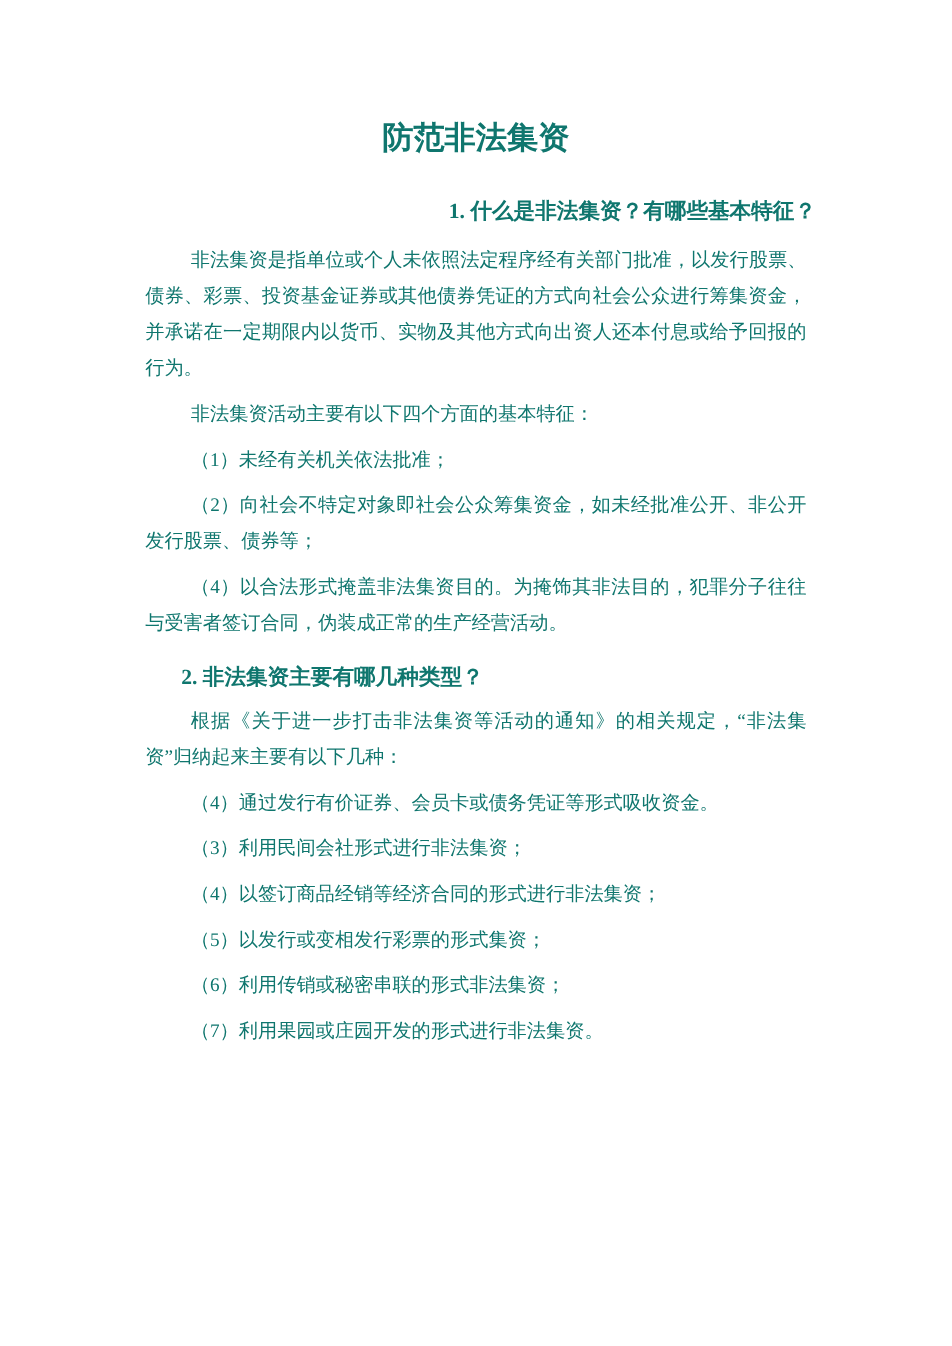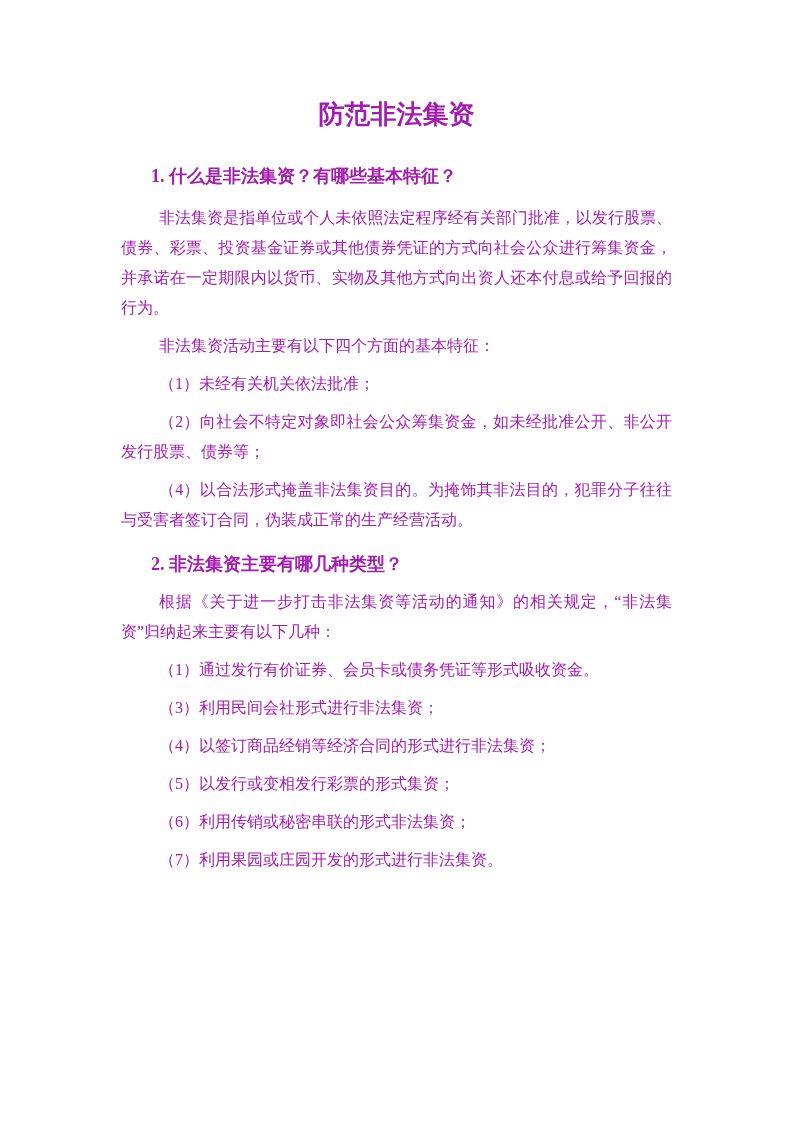--- a/index.html
+++ b/index.html
@@ -7,39 +7,39 @@
     padding: 0;
     background: #ffffff;
   }
   .page {
     position: relative;
     width: 793px;
     height: 1122px;
     box-sizing: border-box;
     padding: 98px 113px 0 113px;
     background: #ffffff;
-    color: #a21caf;
+    color: #0f766e;
     font-family: "Liberation Serif", "DejaVu Serif", serif;
     overflow: hidden;
   }
   .doc-title {
     font-size: 26px;
     font-weight: 700;
     line-height: 34px;
     text-align: center;
     margin: 0;
   }
   .heading {
     font-size: 18px;
     font-weight: 700;
     line-height: 30px;
     text-indent: 38px;
     margin: 0;
   }
-  .heading-1 { margin: 29px 0 12px 0; }
+  .heading-1 { margin: 29px 0 12px 0; text-align: right; }
   .heading-2 { margin: 14px 0 6px 0; }
   .para {
     font-size: 16px;
     line-height: 30px;
     margin: 8px;
     text-indent: 38px;
     text-align: justify;
     text-justify: inter-ideograph;
   }
   section { margin: 0; padding: 0; }
@@ -56,21 +56,21 @@
     <p class="para">非法集资是指单位或个人未依照法定程序经有关部门批准，以发行股票、债券、彩票、投资基金证券或其他债券凭证的方式向社会公众进行筹集资金，并承诺在一定期限内以货币、实物及其他方式向出资人还本付息或给予回报的行为。</p>
     <p class="para">非法集资活动主要有以下四个方面的基本特征：</p>
     <p class="para">（1）未经有关机关依法批准；</p>
     <p class="para">（2）向社会不特定对象即社会公众筹集资金，如未经批准公开、非公开发行股票、债券等；</p>
     <p class="para">（4）以合法形式掩盖非法集资目的。为掩饰其非法目的，犯罪分子往往与受害者签订合同，伪装成正常的生产经营活动。</p>
   </section>
 
   <section>
     <h2 class="heading heading-2">2. 非法集资主要有哪几种类型？</h2>
     <p class="para">根据《关于进一步打击非法集资等活动的通知》的相关规定，“非法集资”归纳起来主要有以下几种：</p>
-    <p class="para">（1）通过发行有价证券、会员卡或债务凭证等形式吸收资金。</p>
+    <p class="para">（4）通过发行有价证券、会员卡或债务凭证等形式吸收资金。</p>
     <p class="para">（3）利用民间会社形式进行非法集资；</p>
     <p class="para">（4）以签订商品经销等经济合同的形式进行非法集资；</p>
     <p class="para">（5）以发行或变相发行彩票的形式集资；</p>
     <p class="para">（6）利用传销或秘密串联的形式非法集资；</p>
     <p class="para">（7）利用果园或庄园开发的形式进行非法集资。</p>
   </section>
 
 </div>
 
 </body></html>

